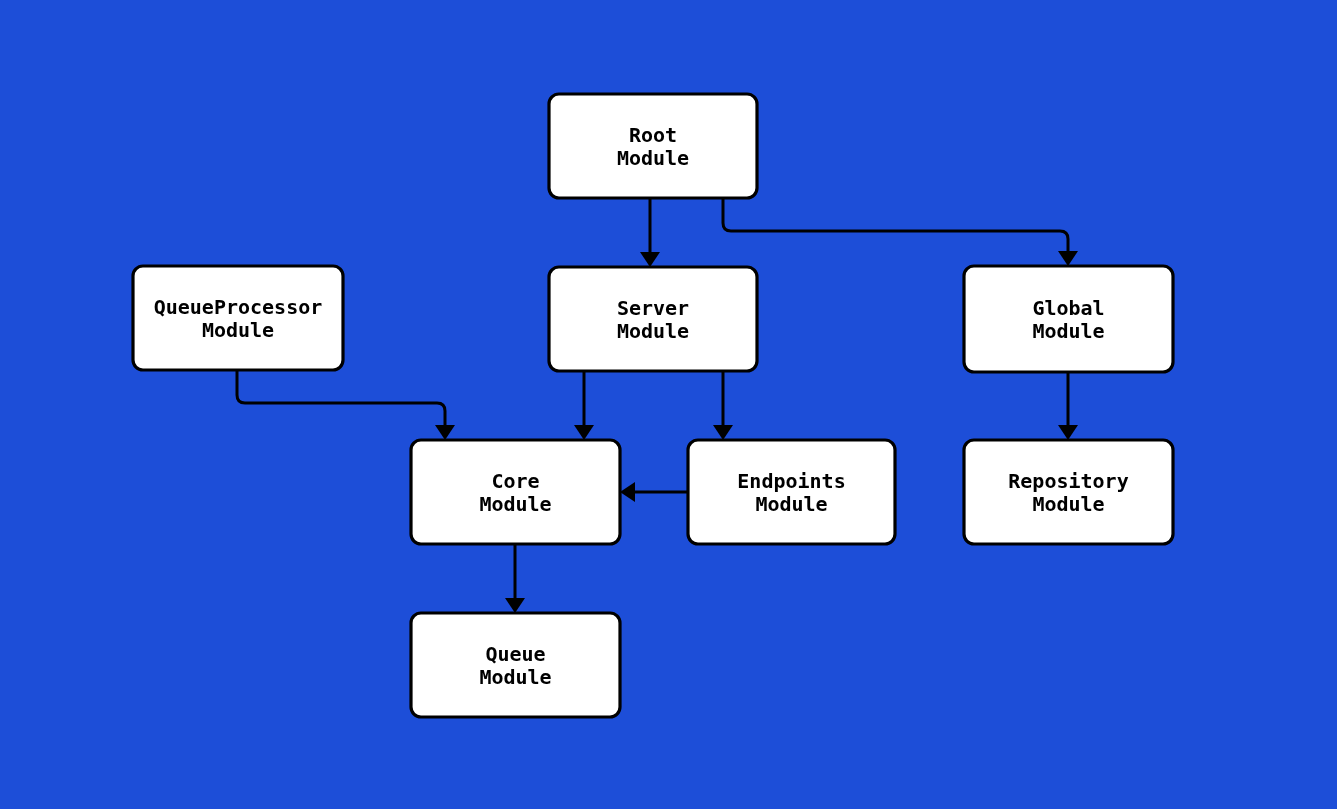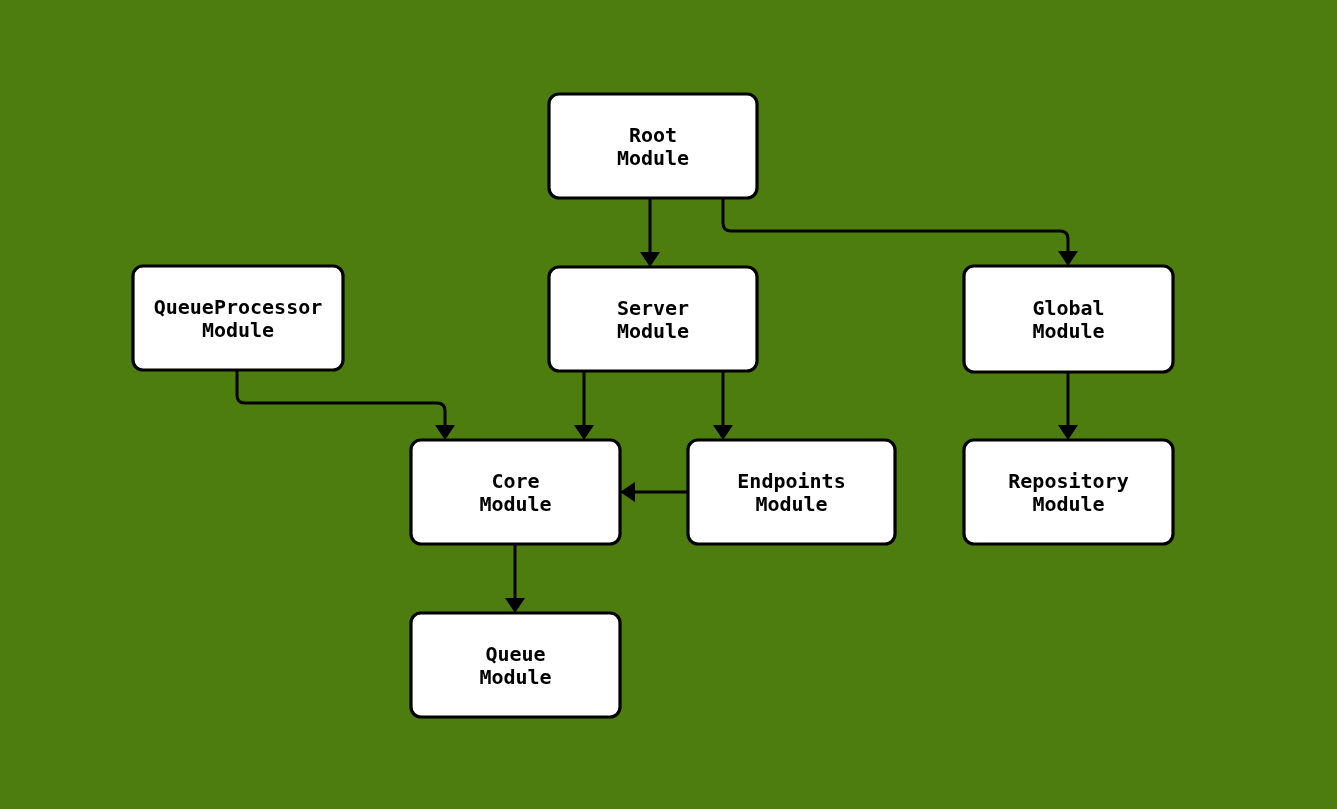--- a/index.html
+++ b/index.html
@@ -8,21 +8,21 @@
     background: #ffffff;
     width: 1337px;
     height: 809px;
     overflow: hidden;
     font-family: "DejaVu Sans Mono", monospace;
   }
   .diagram-wrap {
     position: relative;
     width: 1337px;
     height: 809px;
-    background: #4d7c0f;
+    background: #1d4ed8;
   }
   svg { display: block; }
   .node-rect {
     fill: #ffffff;
     stroke: #000000;
     stroke-width: 3.2;
   }
   .node-label {
     font-family: "DejaVu Sans Mono", monospace;
     font-weight: bold;

